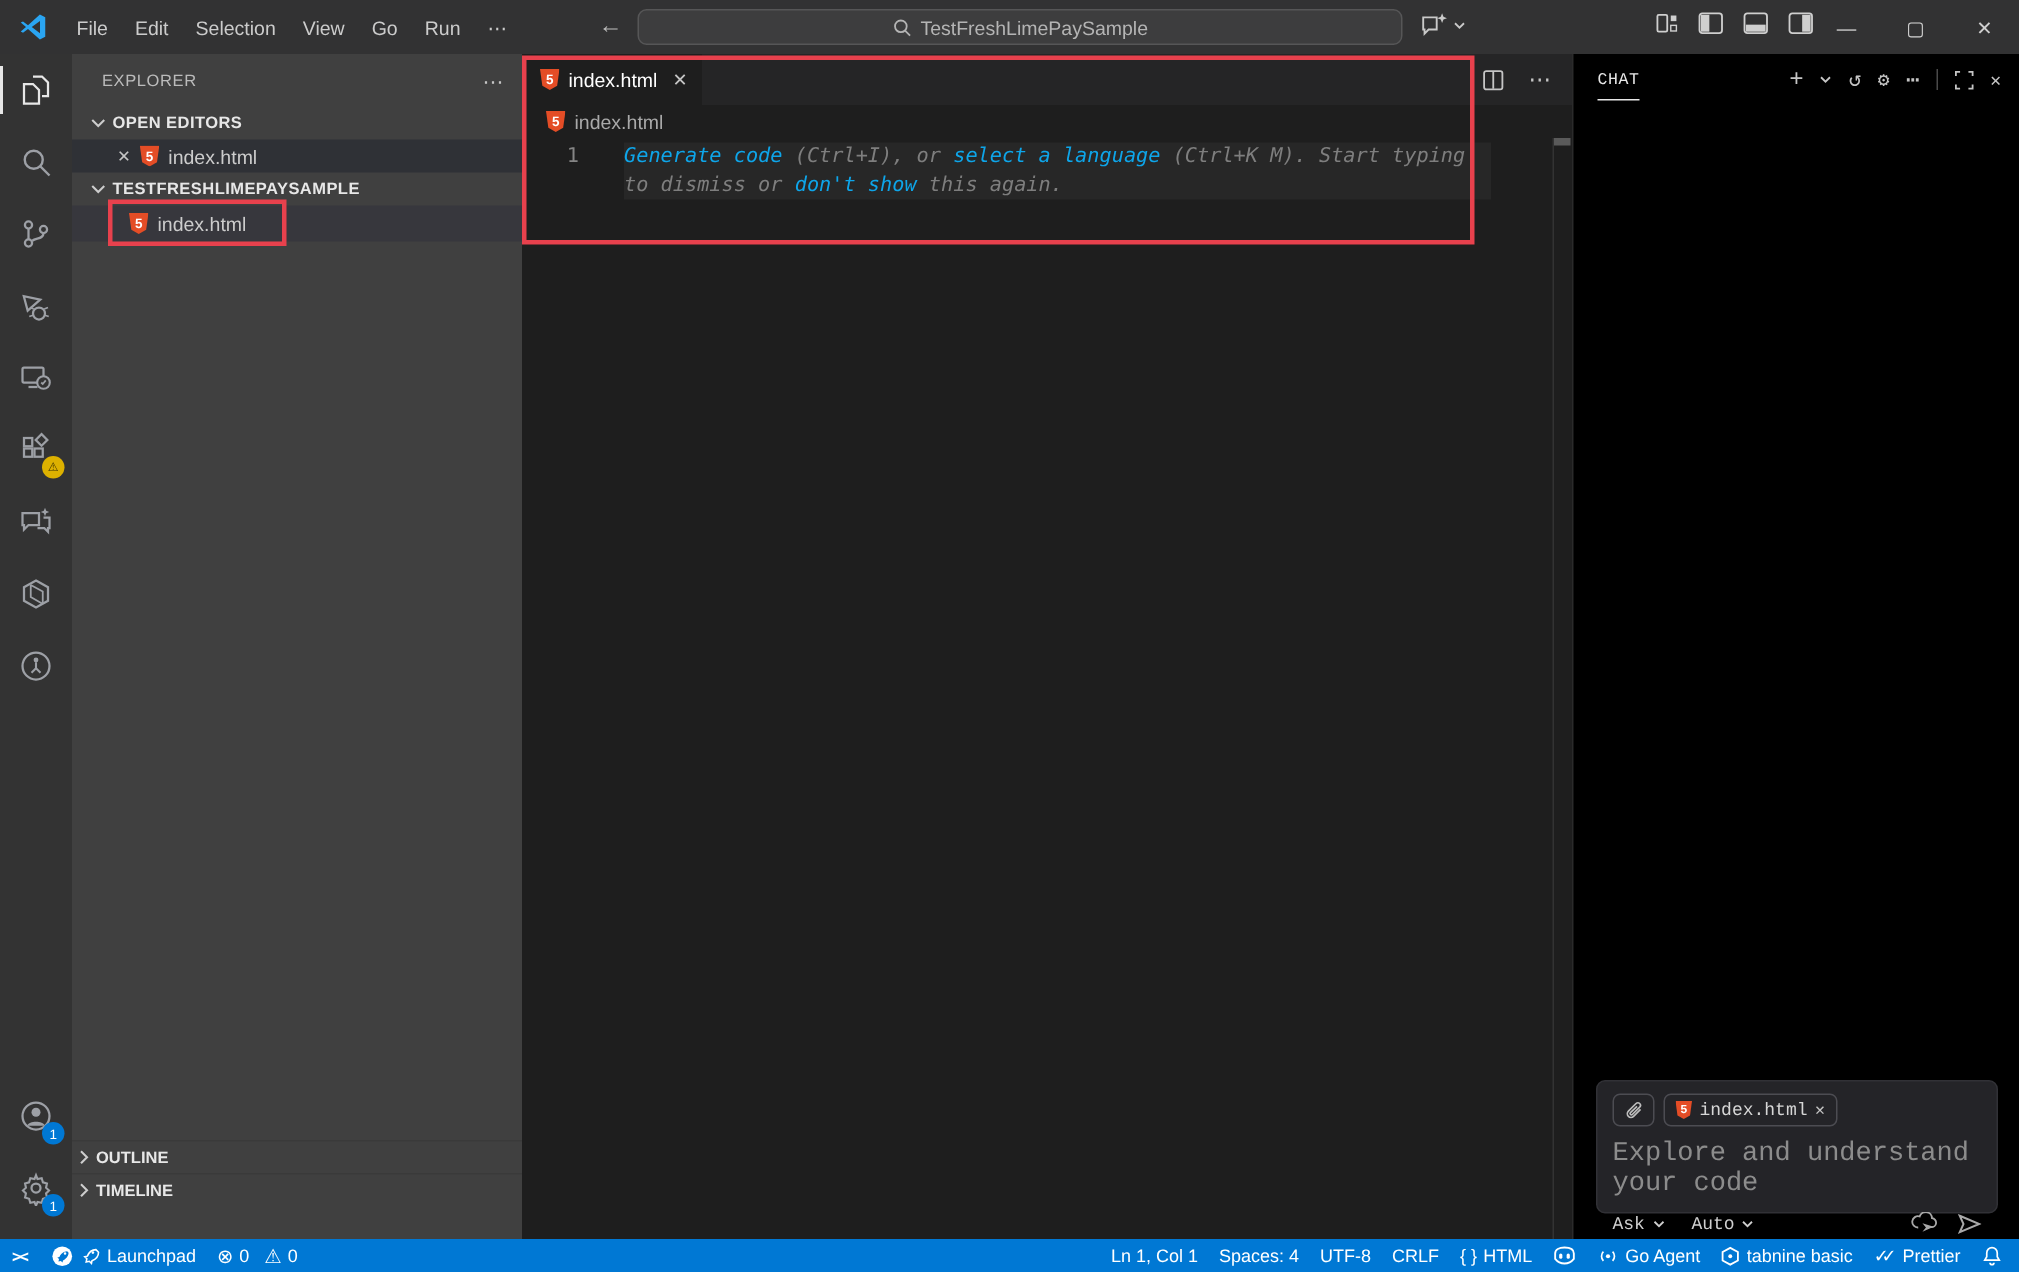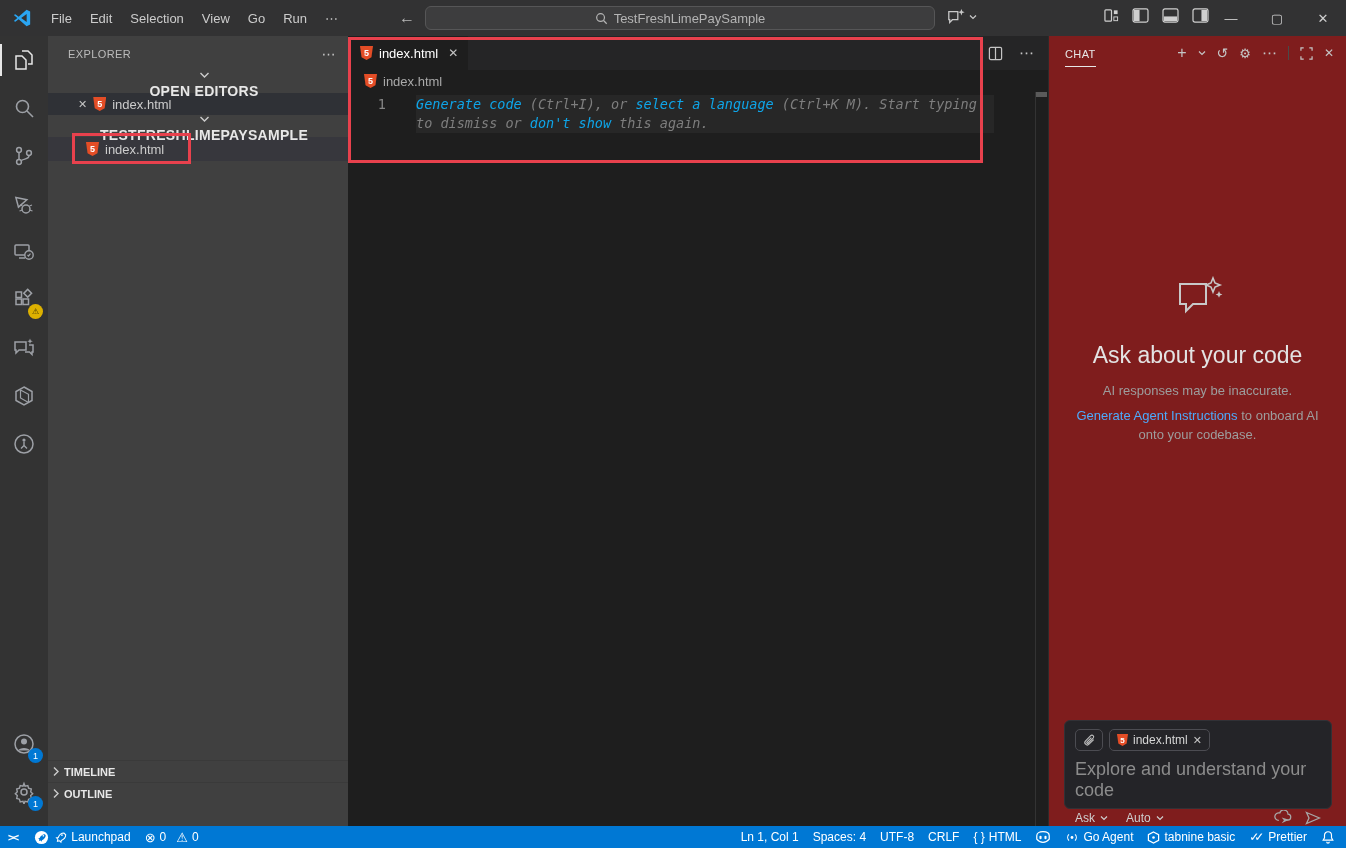--- a/index.html
+++ b/index.html
@@ -34,21 +34,21 @@
   .ab-item.active::before { content:""; position:absolute; left:0; top:8px; width:2px; height:32px; background:#e7e7e7; }
   .ab-badge { position:absolute; right:5px; bottom:5px; min-width:15px; height:15px; border-radius:50%; font-size:9px; display:flex; align-items:center; justify-content:center; color:#fff; }
   .ab-badge.blue { background:#0078d4; }
   .ab-badge.warn { background:#ddb100; color:#3a3000; font-size:8px; }
   .ab-spacer { flex:1; }
 
   
   .sidebar { position:absolute; left:48px; top:36px; width:300px; height:790px; background:#404040; }
   .sb-header { height:35px; display:flex; align-items:center; padding:0 12px 0 20px; color:#bbbbbb; font-size:11px; letter-spacing:.4px; }
   .sb-header .more { margin-left:auto; color:#c5c5c5; font-size:14px; }
-  .sb-section-row { height:22px; display:flex; align-items:center; gap:4px; padding-left:12px; color:#e7e7e7; font-weight:bold; font-size:14px; letter-spacing:.3px;flex-direction:column; }
+  .sb-section-row { height:22px; display:flex; align-items:center; gap:4px; padding-left:12px; color:#e7e7e7; font-weight:bold; font-size:11px; letter-spacing:.3px; }
   .sb-row { height:22px; display:flex; align-items:center; gap:6px; font-size:13px; color:#cccccc; }
   .sb-row.openeditor { background:#2f3136; padding-left:30px; }
   .sb-row.selected { background:#37373d; padding-left:38px; height:24px; }
   .sb-bottom { position:absolute; left:0; bottom:22px; width:100%; }
   .sb-collapsed { height:22px; display:flex; align-items:center; gap:4px; padding-left:4px; border-top:1px solid #3a3a3a; color:#e7e7e7; font-weight:bold; font-size:11px; }
   .chev { flex:0 0 auto; }
 
   
   .html-icon { width:13px; height:14px; background:#e44d26; clip-path:polygon(0 0,100% 0,88% 80%,50% 100%,12% 80%); display:flex; align-items:center; justify-content:center; color:#fff; font-size:9px; font-weight:bold; flex:0 0 auto; }
 
@@ -60,21 +60,21 @@
   .tab-actions { margin-left:auto; display:flex; gap:16px; align-items:center; padding-right:14px; color:#c5c5c5; }
   .breadcrumb { height:22px; display:flex; align-items:center; gap:6px; padding-left:16px; color:#a9a9a9; font-size:13px; }
   .code { position:relative; padding-top:3px; }
   .gutter { position:absolute; left:0; top:3px; width:62px; text-align:right; padding-right:24px; color:#858585; font-family:"DejaVu Sans Mono", monospace; font-size:13.5px; line-height:19px; }
   .ghost { margin-left:68px; width:578px; font-family:"DejaVu Sans Mono", monospace; font-style:italic; font-size:13.5px; line-height:19px; color:#7e7e7e; background:rgba(255,255,255,.045); }
   .ghost .lnk { color:#0ea5e9; }
   .minimap-strip { position:absolute; right:0; top:56px; width:13px; height:734px; background:#1e1e1e; border-left:1px solid #333333; }
   .scroll-thumb { position:absolute; right:1px; top:0; width:11px; height:5px; background:#5a5a5a; }
 
   
-  .chat { position:absolute; left:1048px; top:36px; width:298px; height:790px; background:#7f1d1d; border-left:1px solid #2b2b2b; }
+  .chat { position:absolute; left:1048px; top:36px; width:298px; height:790px; background:#000000; border-left:1px solid #2b2b2b;font-family:Liberation Mono, monospace; }
   .chat-header { height:34px; display:flex; align-items:center; padding:0 12px 0 16px; }
   .chat-tab { color:#e7e7e7; font-size:11px; letter-spacing:.4px; border-bottom:1px solid #e7e7e7; padding:8px 0 6px; }
   .chat-actions { margin-left:auto; display:flex; gap:11px; align-items:center; color:#c5c5c5; }
   .chat-actions .div { width:1px; height:14px; background:#4a4a4a; }
   .chat-empty { position:absolute; left:0; top:240px; width:100%; text-align:center; }
   .chat-empty .big-icon { display:flex; justify-content:center; margin-bottom:24px; }
   .chat-empty h2 { color:#e3e3e3; font-size:23px; font-weight:normal; margin-bottom:14px; }
   .chat-empty .sub { color:#9d9d9d; font-size:13px; margin-bottom:8px; }
   .chat-empty .onboard { color:#9d9d9d; font-size:13px; width:250px; margin:0 auto; line-height:19px; }
   .chat-empty .onboard a { color:#4daafc; text-decoration:none; }
@@ -272,27 +272,27 @@
     </div>
     <div class="sb-row selected">
       <span class="html-icon">5</span>
       <span>index.html</span>
     </div>
     <div class="sb-bottom">
       <div class="sb-collapsed">
         <svg class="chev" width="8" height="11" viewBox="0 0 8 11">
             <path d="M2 1.5 L6 5.5 L2 9.5" fill="none" stroke="#cccccc" stroke-width="1.4"></path>
           </svg>
-        <span>TIMELINE</span>
+        <span>OUTLINE</span>
       </div>
       <div class="sb-collapsed">
         <svg class="chev" width="8" height="11" viewBox="0 0 8 11">
             <path d="M2 1.5 L6 5.5 L2 9.5" fill="none" stroke="#cccccc" stroke-width="1.4"></path>
           </svg>
-        <span>OUTLINE</span>
+        <span>TIMELINE</span>
       </div>
     </div>
   </div>
 
   <div class="editor">
     <div class="tabbar">
       <div class="tab">
         <span class="html-icon">5</span>
         <span>index.html</span>
         <span class="close">✕</span>
@@ -328,32 +328,20 @@
           </svg>
         <span style="font-size:14px;">↺</span>
         <span style="font-size:13px;">⚙</span>
         <span style="font-size:15px;">⋯</span>
         <span class="div"></span>
         <svg width="13" height="13" viewBox="0 0 14 14">
             <path d="M1 4 V1 h3 M10 1 h3 v3 M13 10 v3 h-3 M4 13 H1 v-3" fill="none" stroke="#c5c5c5" stroke-width="1.3"></path>
           </svg>
         <span style="font-size:12px;">✕</span>
       </div>
-    </div>
-    <div class="chat-empty">
-      <div class="big-icon">
-        <svg width="52" height="42" viewBox="0 0 52 42">
-            <path d="M8 8 h26 v20 h-13 l-7 7 v-7 h-6 z" fill="none" stroke="#c8c8c8" stroke-width="2"></path>
-            <path d="M41 2 l2 5 5 2 -5 2 -2 5 -2-5 -5-2 5-2 z" fill="none" stroke="#c8c8c8" stroke-width="1.6"></path>
-            <path d="M47 15 l1 2.4 2.4 1 -2.4 1 -1 2.4 -1-2.4 -2.4-1 2.4-1 z" fill="#c8c8c8"></path>
-          </svg>
-      </div>
-      <h2>Ask about your code</h2>
-      <div class="sub">AI responses may be inaccurate.</div>
-      <div class="onboard"><a href="#">Generate Agent Instructions</a><span> to onboard AI onto your codebase.</span></div>
     </div>
     <div class="chat-input">
       <div class="ci-row1">
         <span class="attach-btn">
           <svg width="13" height="13" viewBox="0 0 14 14">
               <path d="M11.5 6 L6.5 11 a2.6 2.6 0 0 1 -3.7 -3.7 L8.3 1.8 a1.8 1.8 0 0 1 2.6 2.6 L5.6 9.7 a.9 .9 0 0 1 -1.3 -1.3 L9 3.8" fill="none" stroke="#bdbdbd" stroke-width="1.2"></path>
             </svg>
         </span>
         <span class="chip">
           <span class="html-icon" style="width:11px;height:12px;font-size:8px;">5</span>

